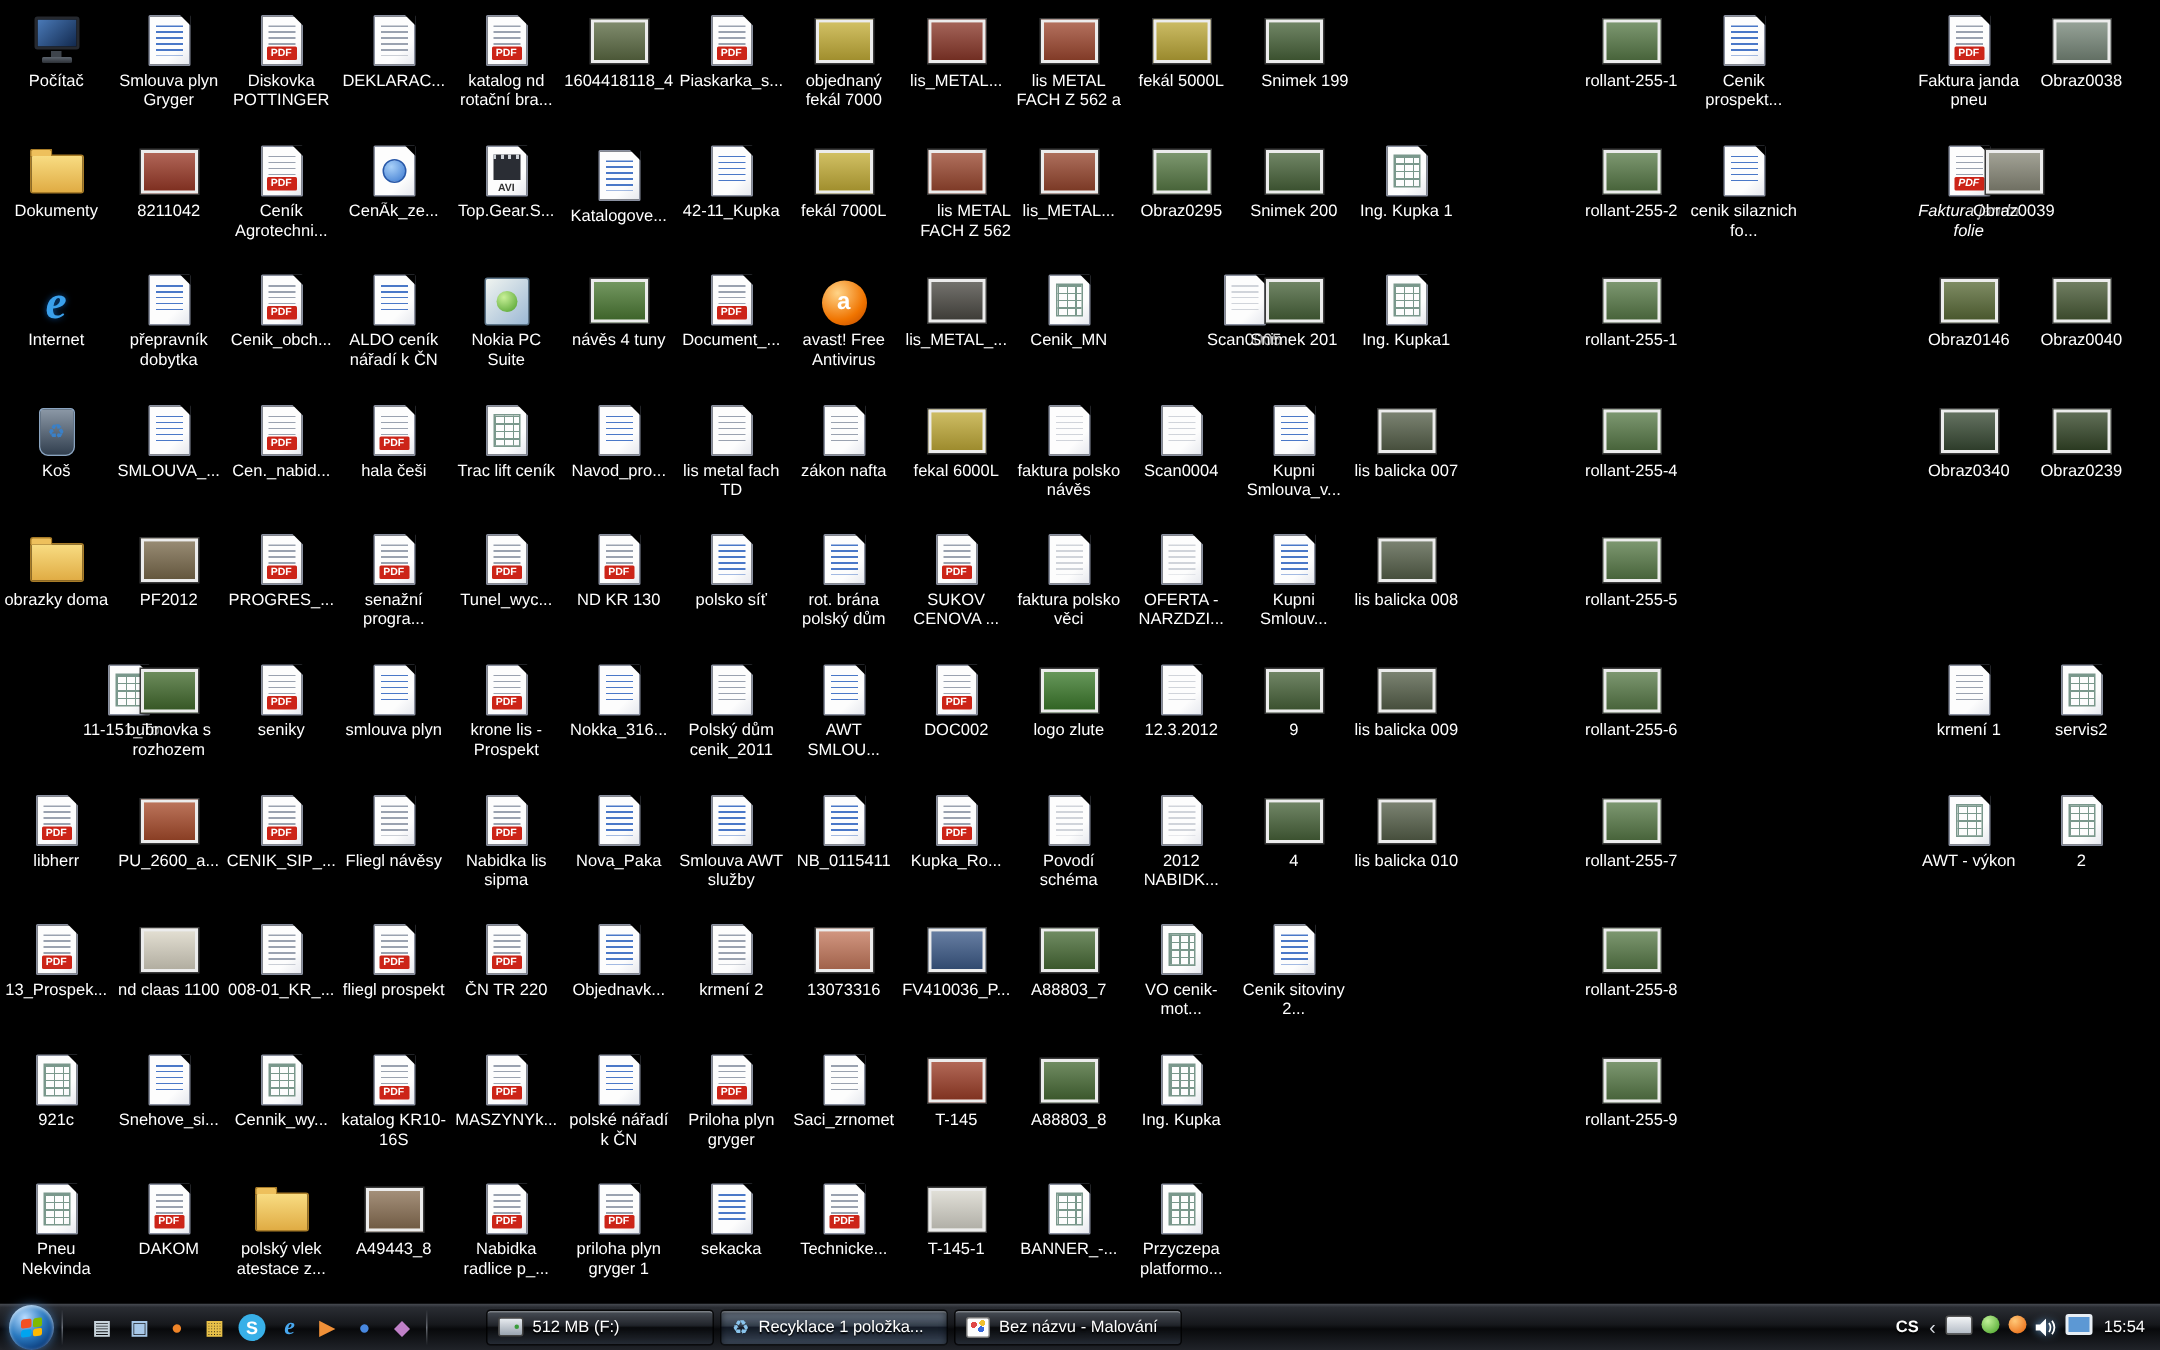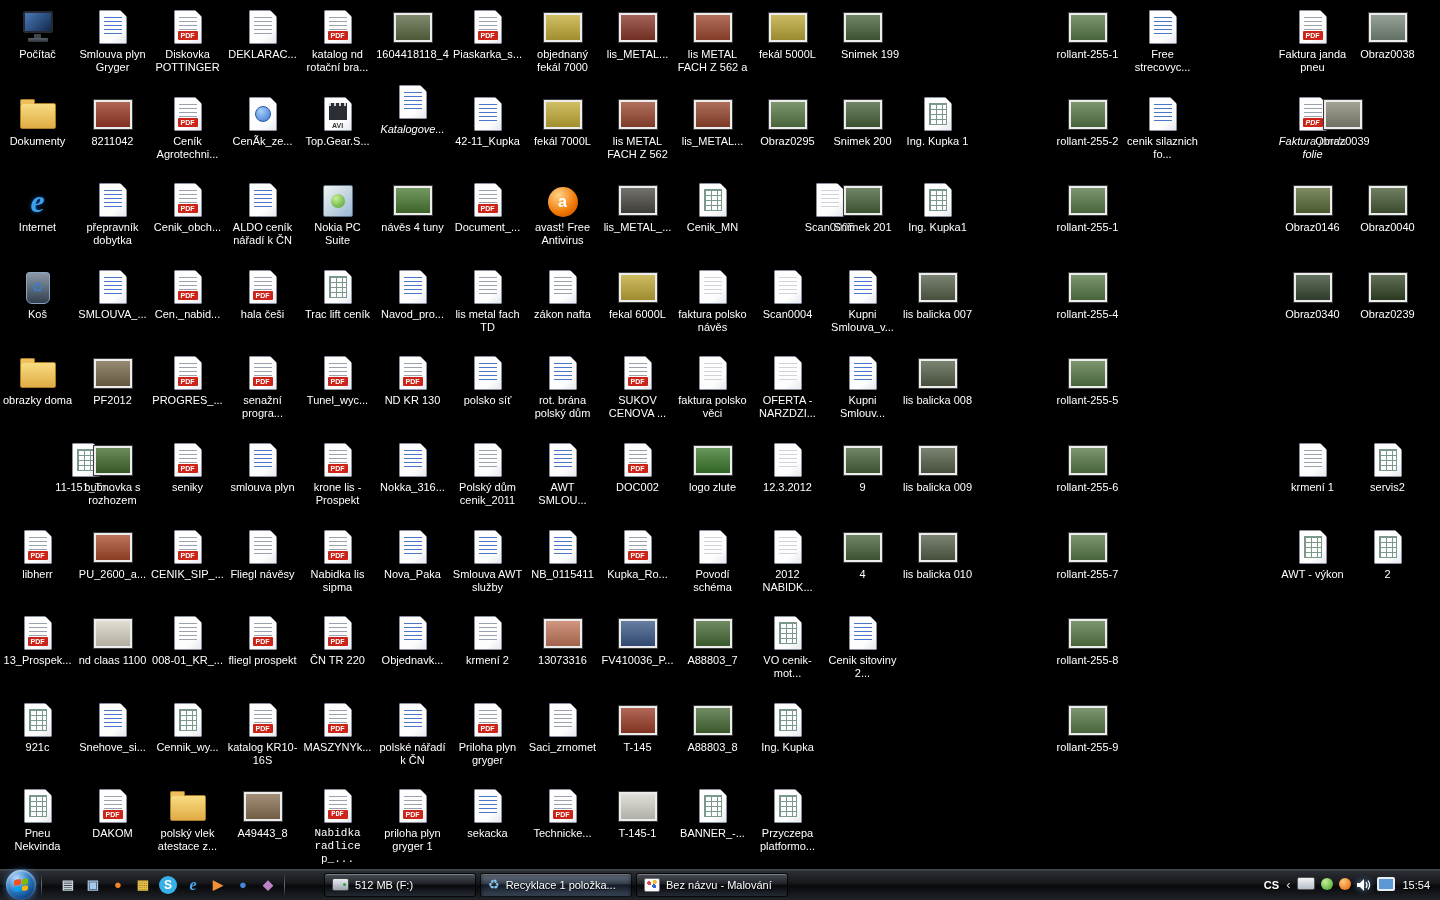--- a/index.html
+++ b/index.html
@@ -513,36 +513,36 @@
     </div>
     <div class="cell" style="left: 301px; top: 698.8px;">
       <div class="glyph">
         <div class="page">
           <i class="plines"></i>
           <span class="pdfmark">PDF</span>
         </div>
       </div>
       <div class="label">MASZYNYk...</div>
     </div>
-    <div class="cell" style="left: 301px; top: 785.4px; font-family: Liberation Mono, monospace;">
+    <div class="cell" style="left: 301px; top: 785.4px;">
       <div class="glyph">
         <div class="page">
           <i class="plines"></i>
           <span class="pdfmark">PDF</span>
         </div>
       </div>
       <div class="label">Nabidka radlice p_...</div>
     </div>
     <div class="cell" style="left: 376px; top: 6px;">
       <div class="glyph">
         <div class="thumb" style="background-color:#5c6b44"></div>
       </div>
       <div class="label">1604418118_4</div>
     </div>
-    <div class="cell" style="left: 376px; top: 81px; font-style: italic;">
+    <div class="cell" style="left: 376px; top: 96px;">
       <div class="glyph">
         <div class="page">
           <i class="plines blue"></i>
         </div>
       </div>
       <div class="label">Katalogove...</div>
     </div>
     <div class="cell" style="left: 376px; top: 179.2px;">
       <div class="glyph">
         <div class="thumb" style="background-color:#4c7a34"></div>
@@ -762,21 +762,21 @@
         </div>
       </div>
       <div class="label">Technicke...</div>
     </div>
     <div class="cell" style="left: 601px; top: 6px;">
       <div class="glyph">
         <div class="thumb" style="background-color:#8a382a"></div>
       </div>
       <div class="label">lis_METAL...</div>
     </div>
-    <div class="cell" style="left: 601px; top: 92.6px;">
+    <div class="cell" style="left: 601px; top: 92.6px; text-align: right;">
       <div class="glyph">
         <div class="thumb" style="background-color:#9a4830"></div>
       </div>
       <div class="label">lis METAL FACH Z 562</div>
     </div>
     <div class="cell" style="left: 601px; top: 179.2px;">
       <div class="glyph">
         <div class="thumb" style="background-color:#4c4a44"></div>
       </div>
       <div class="label">lis_METAL_...</div>
@@ -1125,21 +1125,21 @@
         <div class="thumb" style="background-color:#587a48"></div>
       </div>
       <div class="label">rollant-255-9</div>
     </div>
     <div class="cell" style="left: 1126px; top: 6px;">
       <div class="glyph">
         <div class="page">
           <i class="plines blue"></i>
         </div>
       </div>
-      <div class="label">Free strecovyc...</div>
+      <div class="label">Cenik prospekt...</div>
     </div>
     <div class="cell" style="left: 1126px; top: 92.6px;">
       <div class="glyph">
         <div class="page">
           <i class="plines blue"></i>
         </div>
       </div>
       <div class="label">cenik silaznich fo...</div>
     </div>
     <div class="cell" style="left: 1276px; top: 6px;">

